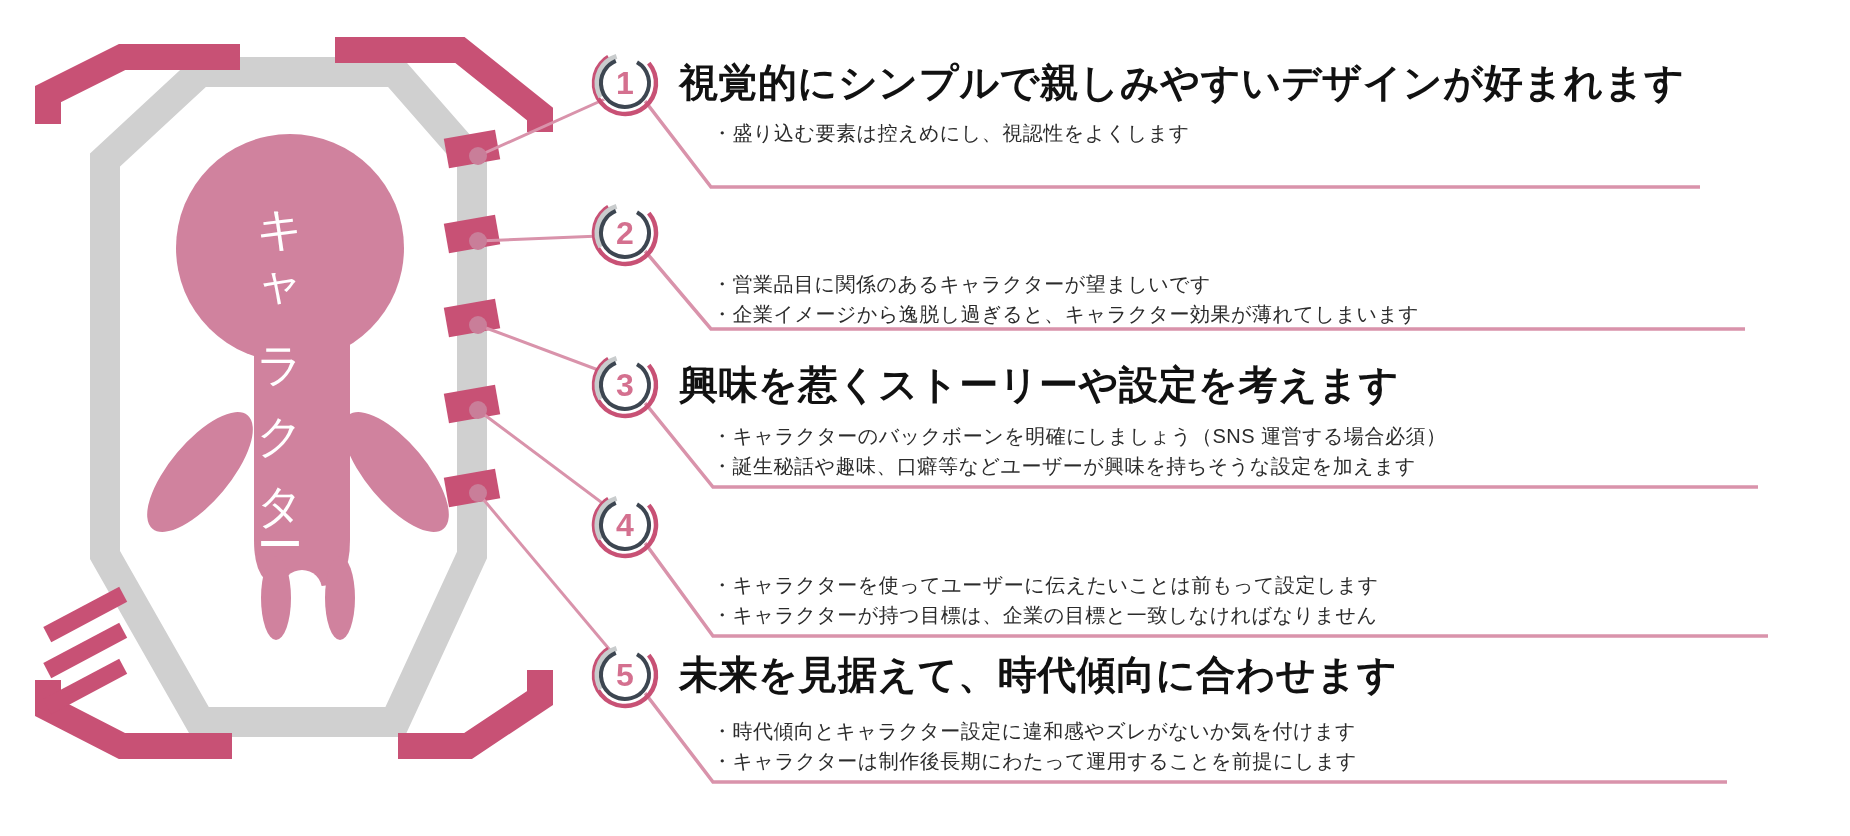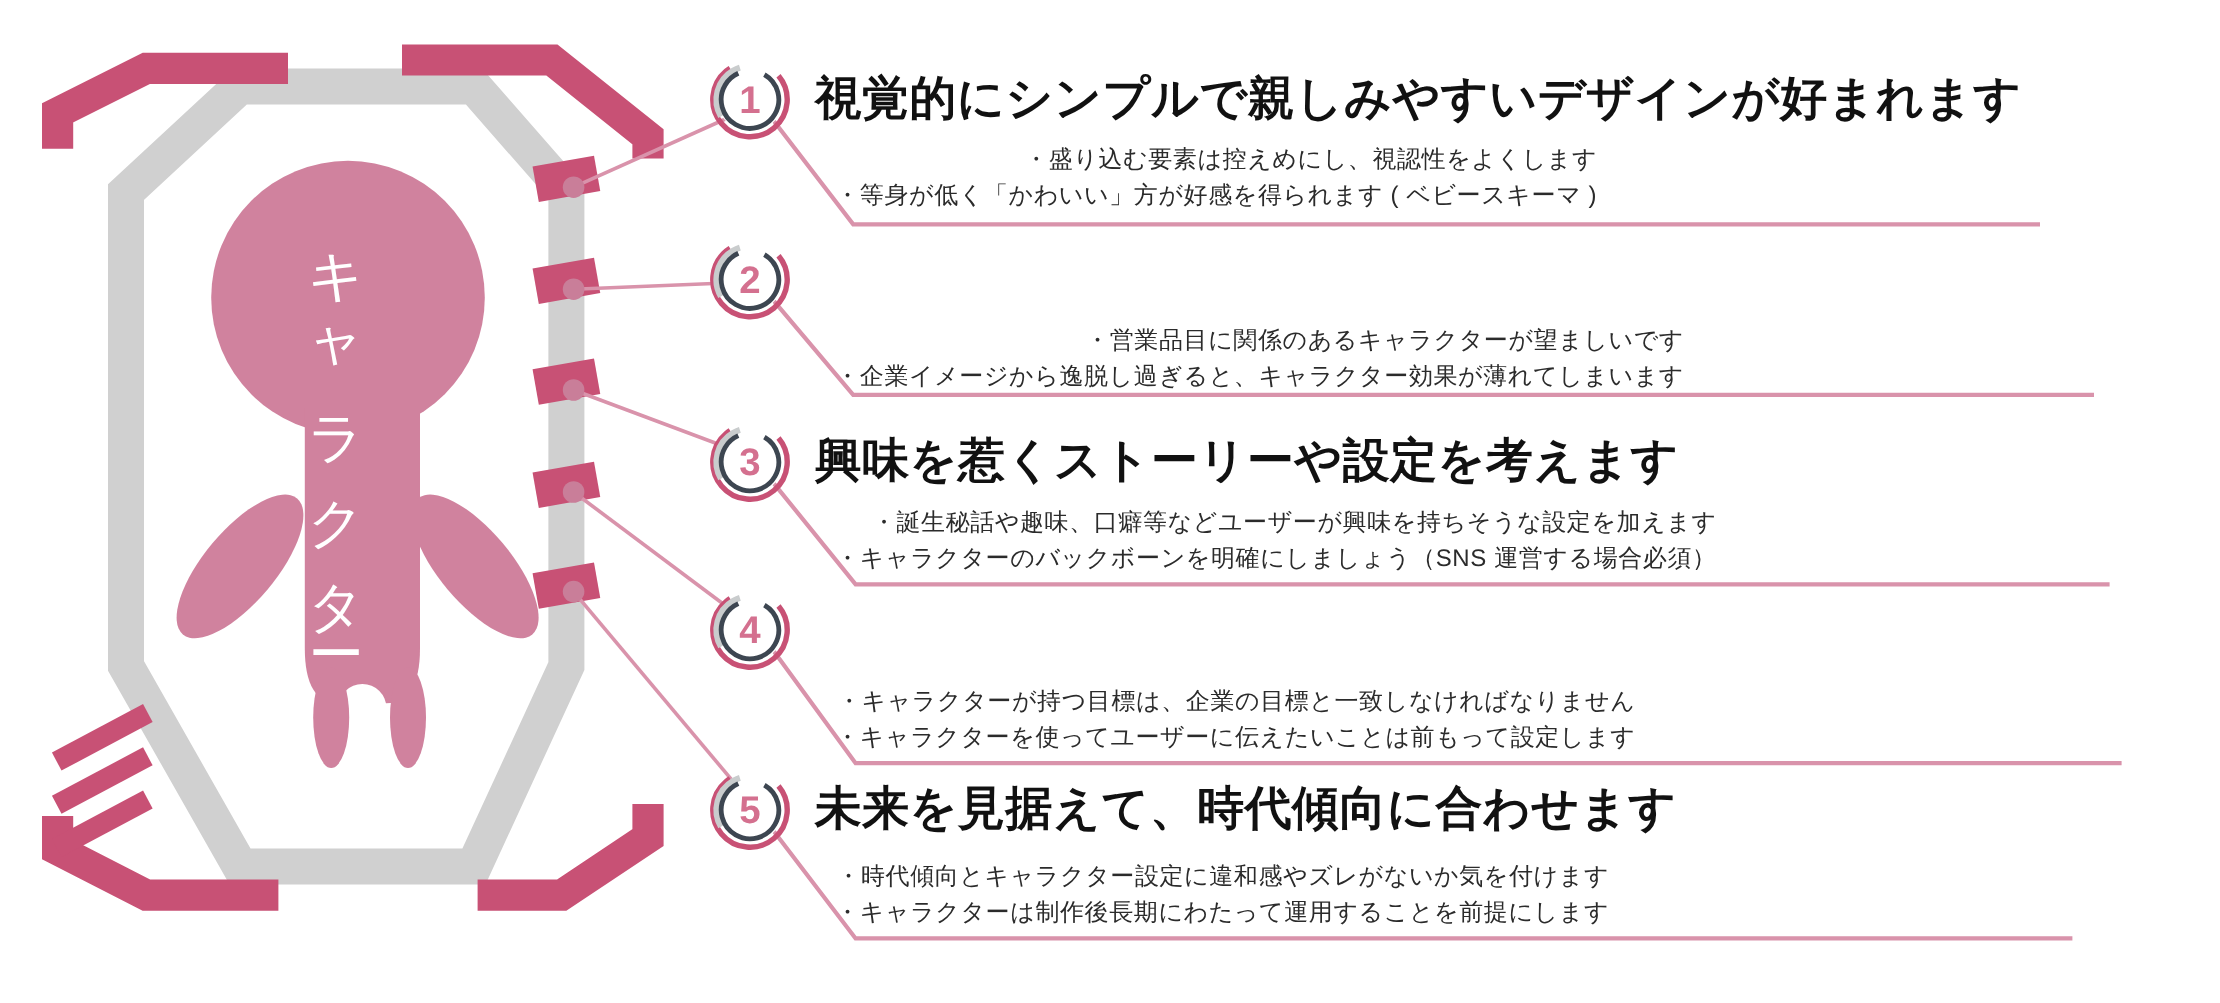--- a/index.html
+++ b/index.html
@@ -37,21 +37,21 @@
   .char-label{
     position:absolute;left:258px;top:178px;height:420px;
     writing-mode:vertical-rl;text-orientation:mixed;
     color:var(--label-white);font-size:46px;letter-spacing:16px;line-height:1;
   }
   .item-heading{
     position:absolute;left:679px;white-space:nowrap;
     font-size:39px;font-weight:bold;line-height:36px;letter-spacing:0.5px;
     color:var(--heading-black);
   }
-  .item-bullets{position:absolute;left:696px;white-space:nowrap;text-align:right;}
+  .item-bullets{position:absolute;left:712px;white-space:nowrap;}
   .bullet{font-size:20px;line-height:30px;letter-spacing:0.5px;color:var(--bullet-gray);}
 </style>
 </head>
 <body>
 
 <div class="canvas">
 
   <svg class="scene" width="1850" height="836" viewBox="0 0 1850 836">
 
     <g>
@@ -136,37 +136,36 @@
       <circle class="badge-inner" r="24" stroke-dasharray="128 23" transform="rotate(-60)"></circle>
       <text class="badge-num" y="11" text-anchor="middle">5</text>
     </g>
   </svg>
 
   <div class="char-label">キャラクター</div>
 
   <div class="item-heading" style="top:65px">視覚的にシンプルで親しみやすいデザインが好まれます</div>
   <div class="item-bullets" style="top:118px">
     <div class="bullet">・盛り込む要素は控えめにし、視認性をよくします</div>
-    <div class="bullet">・等身が低く「かわいい」方が好感を得られます ( ベビースキーマ )</div>
   </div>
 
   <div class="item-bullets" style="top:269px">
     <div class="bullet">・営業品目に関係のあるキャラクターが望ましいです</div>
     <div class="bullet">・企業イメージから逸脱し過ぎると、キャラクター効果が薄れてしまいます</div>
   </div>
 
   <div class="item-heading" style="top:367px">興味を惹くストーリーや設定を考えます</div>
   <div class="item-bullets" style="top:421px">
+    <div class="bullet">・キャラクターのバックボーンを明確にしましょう（SNS 運営する場合必須）</div>
     <div class="bullet">・誕生秘話や趣味、口癖等などユーザーが興味を持ちそうな設定を加えます</div>
-    <div class="bullet">・キャラクターのバックボーンを明確にしましょう（SNS 運営する場合必須）</div>
   </div>
 
   <div class="item-bullets" style="top:570px">
+    <div class="bullet">・キャラクターを使ってユーザーに伝えたいことは前もって設定します</div>
     <div class="bullet">・キャラクターが持つ目標は、企業の目標と一致しなければなりません</div>
-    <div class="bullet">・キャラクターを使ってユーザーに伝えたいことは前もって設定します</div>
   </div>
 
   <div class="item-heading" style="top:657px">未来を見据えて、時代傾向に合わせます</div>
   <div class="item-bullets" style="top:716px">
     <div class="bullet">・時代傾向とキャラクター設定に違和感やズレがないか気を付けます</div>
     <div class="bullet">・キャラクターは制作後長期にわたって運用することを前提にします</div>
   </div>
 
 </div>
 

